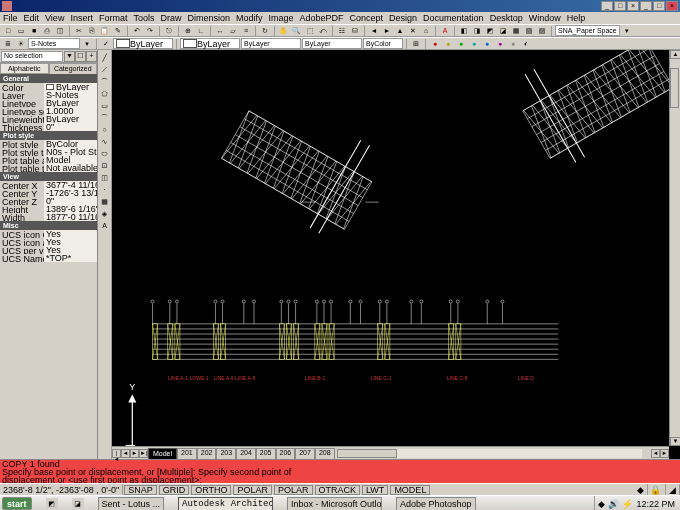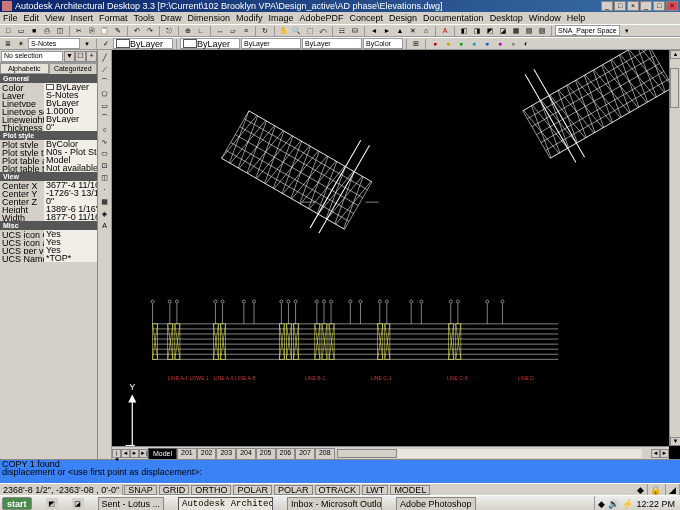--- a/index.html
+++ b/index.html
@@ -51,21 +51,21 @@
 .scrollbar-v .thumb{width:9px;height:40px;background:#d4d0c8;border:1px solid #888;margin:9px 0 0 0;}
 .scrollbar-v .arr{width:11px;height:9px;background:#d4d0c8;border:1px solid #888;font-size:6px;text-align:center;}
 .scrollbar-h { position:absolute; left:0; right:11px; bottom:0; height:13px; background:#d4d0c8;border-top:1px solid #888;display:flex;align-items:center; }
 .mtab { height:11px;padding:0 4px;font-size:7px;background:#000;color:#fff;border:1px solid #555;border-bottom:none; display:inline-flex;align-items:center;}
 .ltab { height:11px;padding:0 3px;font-size:7px;background:#d4d0c8;border:1px solid #888;border-bottom:none;}
 .scrollbar-h .track{flex:1;height:9px;background:#e8e4dc;margin:0 9px 0 2px;position:relative;}
 .scrollbar-h .thumb2{position:absolute;left:0;width:60px;height:9px;background:#d4d0c8;border:1px solid #888;}
 .scrollbar-h .arr{width:9px;height:9px;background:#d4d0c8;border:1px solid #888;font-size:6px;text-align:center;}
 
 
-.cmdarea { height:24px;background:#3b82f6;border-top:1px solid #888;font-family:"Courier New",monospace;font-size:8px;color:#000;padding:0 2px;line-height:8px;overflow:hidden; }
+.cmdarea { height:24px;background:#ef4444;border-top:1px solid #888;font-family:"Courier New",monospace;font-size:8px;color:#000;padding:0 2px;line-height:8px;overflow:hidden; }
 
 
 .statusbar { height:12px;background:#d4d0c8;border-top:1px solid #fff;display:flex;align-items:center;font-size:7px;gap:0; }
 .statusbar .cell{padding:0 3px;border-right:1px solid #999;height:100%;display:flex;align-items:center;}
 .statusbar .toggle{padding:0 3px;border:1px solid #888;margin:0 1px;height:10px;display:flex;align-items:center;background:#d4d0c8;}
 .statusbar .spacer{flex:1;}
 
 
 .taskbar { height:16px;background:linear-gradient(#eee,#d4d0c8);border-top:1px solid #fff;display:flex;align-items:center;font-size:8px;padding:0 2px;gap:14px; }
 .taskbar .start{height:13px;padding:0 4px;border:1px solid #888;background:#4a8a4a;color:#fff;font-weight:bold;border-radius:2px;display:flex;align-items:center;}
@@ -74,21 +74,20 @@
 .taskbar .tray{margin-left:auto;display:flex;align-items:center;gap:3px;padding:0 3px;border-left:1px solid #999;height:100%;}
 
 
 .annot { fill:#cc3333; font-size:5px; font-family:Arial; }
 </style>
 </head>
 <body>
 
 <div class="titlebar">
   <span class="icon"></span>
-  <span>Autodesk Architectural Desktop 3.3   [P:\Current\102 Brooklyn VPA\Design_active\AD phase\Elevations.dwg]</span>
   <span class="spacer"></span>
   <span class="winbtn">_</span>
   <span class="winbtn">□</span>
   <span class="winbtn">×</span>
   <span class="winbtn">_</span>
   <span class="winbtn">□</span>
   <span class="winbtn" style="background:#d45;">×</span>
 </div>
 
 <div class="menubar">
@@ -480,20 +479,21 @@
           <div class="thumb2"></div>
         </div>
       <span class="arr">◄</span>
       <span class="arr">►</span>
     </div>
   </div>
 </div>
 
 <div class="cmdarea">
   <div>COPY 1 found</div>
+  <div>Specify base point or displacement, or [Multiple]: Specify second point of</div>
   <div>displacement or &lt;use first point as displacement&gt;:</div>
 
 </div>
 
 <div class="statusbar">
   <span class="cell" style="min-width:100px">2368'-8 1/2",  -2363'-08  , 0'-0"</span>
   <span class="toggle">SNAP</span>
   <span class="toggle">GRID</span>
   <span class="toggle">ORTHO</span>
   <span class="toggle">POLAR</span>

